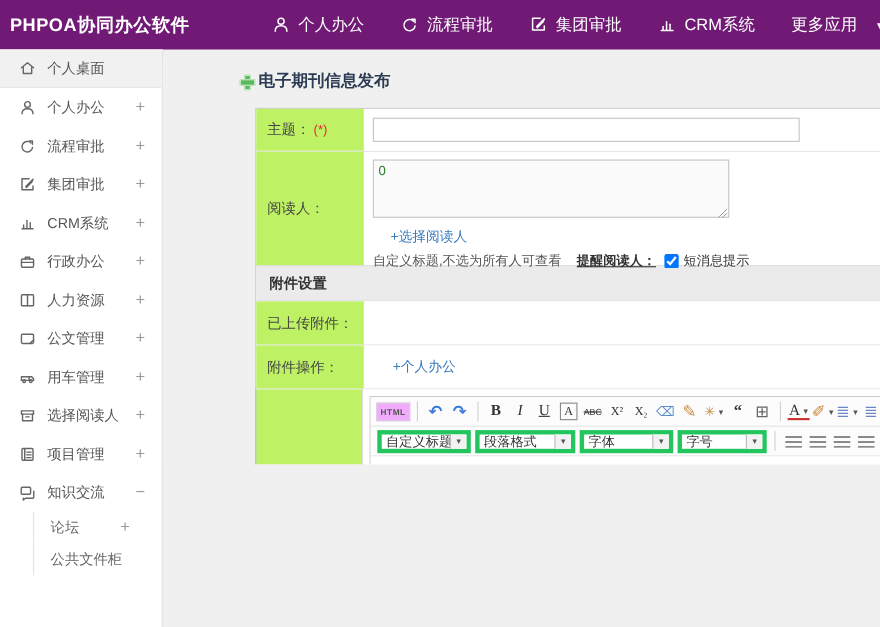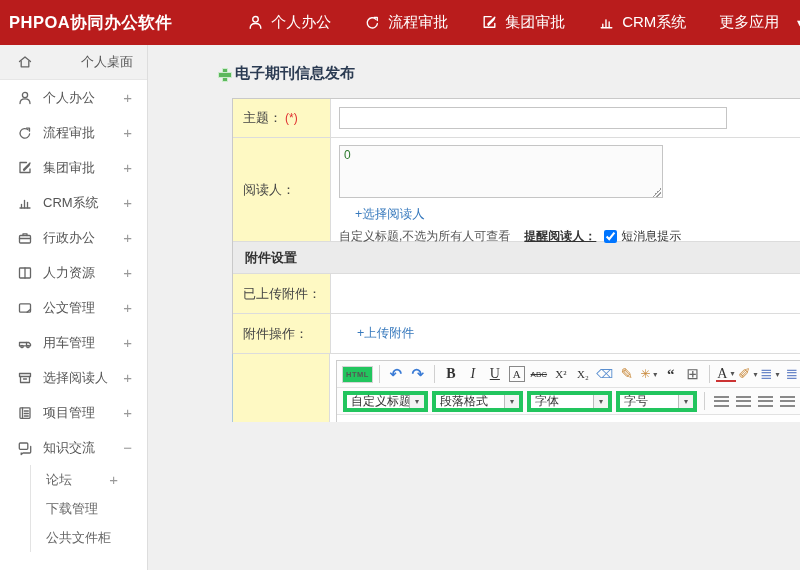--- a/index.html
+++ b/index.html
@@ -1,54 +1,54 @@
 <!DOCTYPE html>
 <html><head>
 <meta charset="utf-8">
 <style>
   * { margin:0; padding:0; box-sizing:border-box; }
   html,body { width:800px; height:570px; overflow:hidden; }
   body { font-family:"Liberation Sans","DejaVu Sans",sans-serif; background:#fff; }
   #app { position:relative; width:800px; height:570px; overflow:hidden; background:#f0f0f0; }
 
   
-  #topbar { position:absolute; left:0; top:0; width:800px; height:45px; background:#b91c1c; display:flex; align-items:center; color:#fff; }
+  #topbar { position:absolute; left:0; top:0; width:800px; height:45px; background:#701a75; display:flex; align-items:center; color:#fff; }
   #logo { font-size:16.5px; font-weight:600; padding-left:9px; letter-spacing:.5px; white-space:nowrap; }
   #hamburger { margin-left:46px; width:19px; height:15px; background:repeating-linear-gradient(to bottom,#fff 0 2.6px,transparent 2.6px 6.2px); cursor:pointer; }
   #topnav { display:flex; align-items:center; margin-left:29px; }
   .navitem { display:flex; align-items:center; margin-right:33px; font-size:15px; cursor:pointer; white-space:nowrap; }
   .navitem .icn { width:17px; height:17px; margin-right:7px; color:#fff; }
   .navitem .caret { font-size:9px; margin-left:16px; }
   .icn svg { width:100%; height:100%; display:block; stroke:currentColor; fill:none; stroke-width:1.3; stroke-linecap:round; stroke-linejoin:round; }
 
   
   #sidebar { position:absolute; left:0; top:45px; width:148px; height:525px; background:#fff; border-right:1px solid #ddd; overflow:hidden; }
   .sitem { display:flex; align-items:center; height:35px; padding:0 15px 0 17px; font-size:13px; color:#555; cursor:pointer; position:relative; }
-  .sitem.active { background:#f1f1f1; border-bottom:1px solid #e6e6e6;gap:38px; }
+  .sitem.active { background:#f1f1f1; border-bottom:1px solid #e6e6e6; }
   .sitem .icn { width:16px; height:16px; color:#666; flex:none; }
   .sitem .lbl { flex:1; margin-left:10px; white-space:nowrap; }
   .sitem .exp { color:#999; font-size:15px; font-weight:300; }
   .sitem.sub { height:29px; padding-left:46px; color:#666; }
   .sitem.sub .lbl { margin-left:0; }
   .sitem.sub .exp { margin-right:14px; }
   .sitem.sub::before { content:""; position:absolute; left:30px; top:0; bottom:0; width:1px; background:#e3e3e3; }
 
   
   #main { position:absolute; left:148px; top:53px; width:652px; height:369px; background:#f0f0f0; overflow:hidden; }
   #pagetitle { position:absolute; left:69px; top:11px; display:flex; align-items:center; }
   #plus { position:relative; width:14px; height:14px; margin-right:4px; }
   #plus::before { content:""; position:absolute; left:5px; top:1px; width:4px; height:12px; background:#5cb85c; border:1px solid #cdeccd; }
   #plus::after { content:""; position:absolute; left:1px; top:5px; width:12px; height:4px; background:#5cb85c; border:1px solid #cdeccd; }
   #pagetitle .t { font-size:15px; font-weight:bold; color:#2b3b52; }
 
   
   #ftable { position:absolute; left:84px; top:45px; width:660px; border:1px solid #c9c9c9; background:#fff; }
   .frow { display:flex; border-top:1px solid #dcdcdc; }
   .frow:first-child { border-top:none; }
-  .fl { width:98px; flex:none; background:#fef9c3; border-right:1px solid #dcdcdc; display:flex; align-items:center; padding-left:10px; font-size:13px; color:#444; }
+  .fl { width:98px; flex:none; background:#bef264; border-right:1px solid #dcdcdc; display:flex; align-items:center; padding-left:10px; font-size:13px; color:#444; }
   .fc { flex:1; background:#fff; }
   .req { color:#e03131; margin-left:3px; font-size:12px; }
   .row-subject { height:38px; }
   .row-subject .fc { display:flex; align-items:center; padding-left:8px; }
   #subject-input { width:388px; height:22px; border:1px solid #c5c5c5; outline:none; padding:0 4px; font-size:12px; }
   .row-readers { height:104px; }
   .row-readers .fc { padding:7px 0 0 8px; }
   #readers-ta { width:324px; height:53px; border:1px solid #c5c5c5; background:#fbfbfb; resize:none; font-size:12px; color:#2c7a2c; padding:2px 4px; outline:none; font-family:"Liberation Sans","DejaVu Sans",sans-serif; }
   .ta-wrap { position:relative; width:324px; }
   .ta-wrap::after { content:""; position:absolute; right:2px; bottom:5px; width:9px; height:9px; background:linear-gradient(135deg,transparent 0 50%,#999 50% 57%,transparent 57% 72%,#999 72% 79%,transparent 79%); }
@@ -70,21 +70,21 @@
   .tbrow { display:flex; align-items:center; flex-wrap:nowrap; overflow:hidden; height:27px; background:#fcfcfc; border-bottom:1px solid #e2e2e2; padding-left:4px; flex:none; }
   .tb { display:inline-flex; align-items:center; justify-content:center; height:21px; min-width:20px; margin:0 1px; font-size:12px; color:#333; cursor:pointer; white-space:nowrap; }
   .tb.serif { font-family:"Liberation Serif","DejaVu Serif",serif; font-size:14px; }
   .tb.bold { font-weight:bold; }
   .tb.italic { font-style:italic; }
   .tb.underl { text-decoration:underline; }
   .tb.boxed { border:1px solid #888; height:16px; min-width:16px; font-size:11px; margin:0 3px; }
   .tb.strike { font-size:8px; text-decoration:line-through; letter-spacing:0; }
   .tb.small { font-size:11px; }
   .tb.big { font-size:15px; }
-  .tb.html { font-size:7.5px; font-weight:bold; color:#555; border:1px solid #d5d5d5; background:#22c55e; padding:0 3px; height:17px; letter-spacing:.5px; }
+  .tb.html { font-size:7.5px; font-weight:bold; color:#555; border:1px solid #d5d5d5; background:#f0abfc; padding:0 3px; height:17px; letter-spacing:.5px; }
   .tb.fontcolor { border-bottom:2px solid #c33; height:15px; line-height:13px; }
   .tb .cart { font-size:8px; color:#555; margin-left:3px; }
   .tbsep { width:1px; height:18px; background:#d0d0d0; margin:0 5px; flex:none; }
   .tbsel { display:inline-flex; align-items:stretch; height:21px; border:4px solid #22c55e; background:#fff; margin:0 2px; cursor:pointer; }
   .tbsel .sl { display:flex; align-items:center; padding:0 4px; font-size:12px; color:#333; white-space:nowrap; }
   .tbsel .sc { width:15px; display:flex; align-items:center; justify-content:center; border-left:1px solid #bbb; background:#f3f3f3; font-size:8px; color:#555; }
   .tb .bars { width:15px; height:11px; background:repeating-linear-gradient(to bottom,#8a8a8a 0 2px,transparent 2px 4.5px); }
   .tb.unlink { position:relative; }
   .tb.unlink::after { content:""; position:absolute; left:2px; top:9px; width:16px; height:1.5px; background:#b44; transform:rotate(-35deg); }
   #ed-content { flex:1; background:#fff; outline:none; }
@@ -268,23 +268,20 @@
           </svg>
         </span>
         <span class="lbl">知识交流</span>
         <span class="exp">−</span>
       </div>
       <div class="sitem sub">
         <span class="lbl">论坛</span>
         <span class="exp">+</span>
       </div>
       <div class="sitem sub">
-        <span class="lbl">下载管理</span>
-      </div>
-      <div class="sitem sub">
         <span class="lbl">公共文件柜</span>
       </div>
     </div>
 
   <div id="main">
 
     <div id="pagetitle">
       <span id="plus"></span>
       <span class="t">电子期刊信息发布</span>
     </div>
@@ -328,21 +325,21 @@
           <span>已上传附件：</span>
         </div>
         <div class="fc"></div>
       </div>
 
       <div class="frow row-plain">
         <div class="fl">
           <span>附件操作：</span>
         </div>
         <div class="fc">
-          <a class="alink">+上传附件</a>
+          <a class="alink">+个人办公</a>
         </div>
       </div>
 
       <div class="frow row-content">
         <div class="fl">
           <span>内容：</span>
           <span class="req">(*)</span>
         </div>
         <div class="fc">
           <div id="editor">

